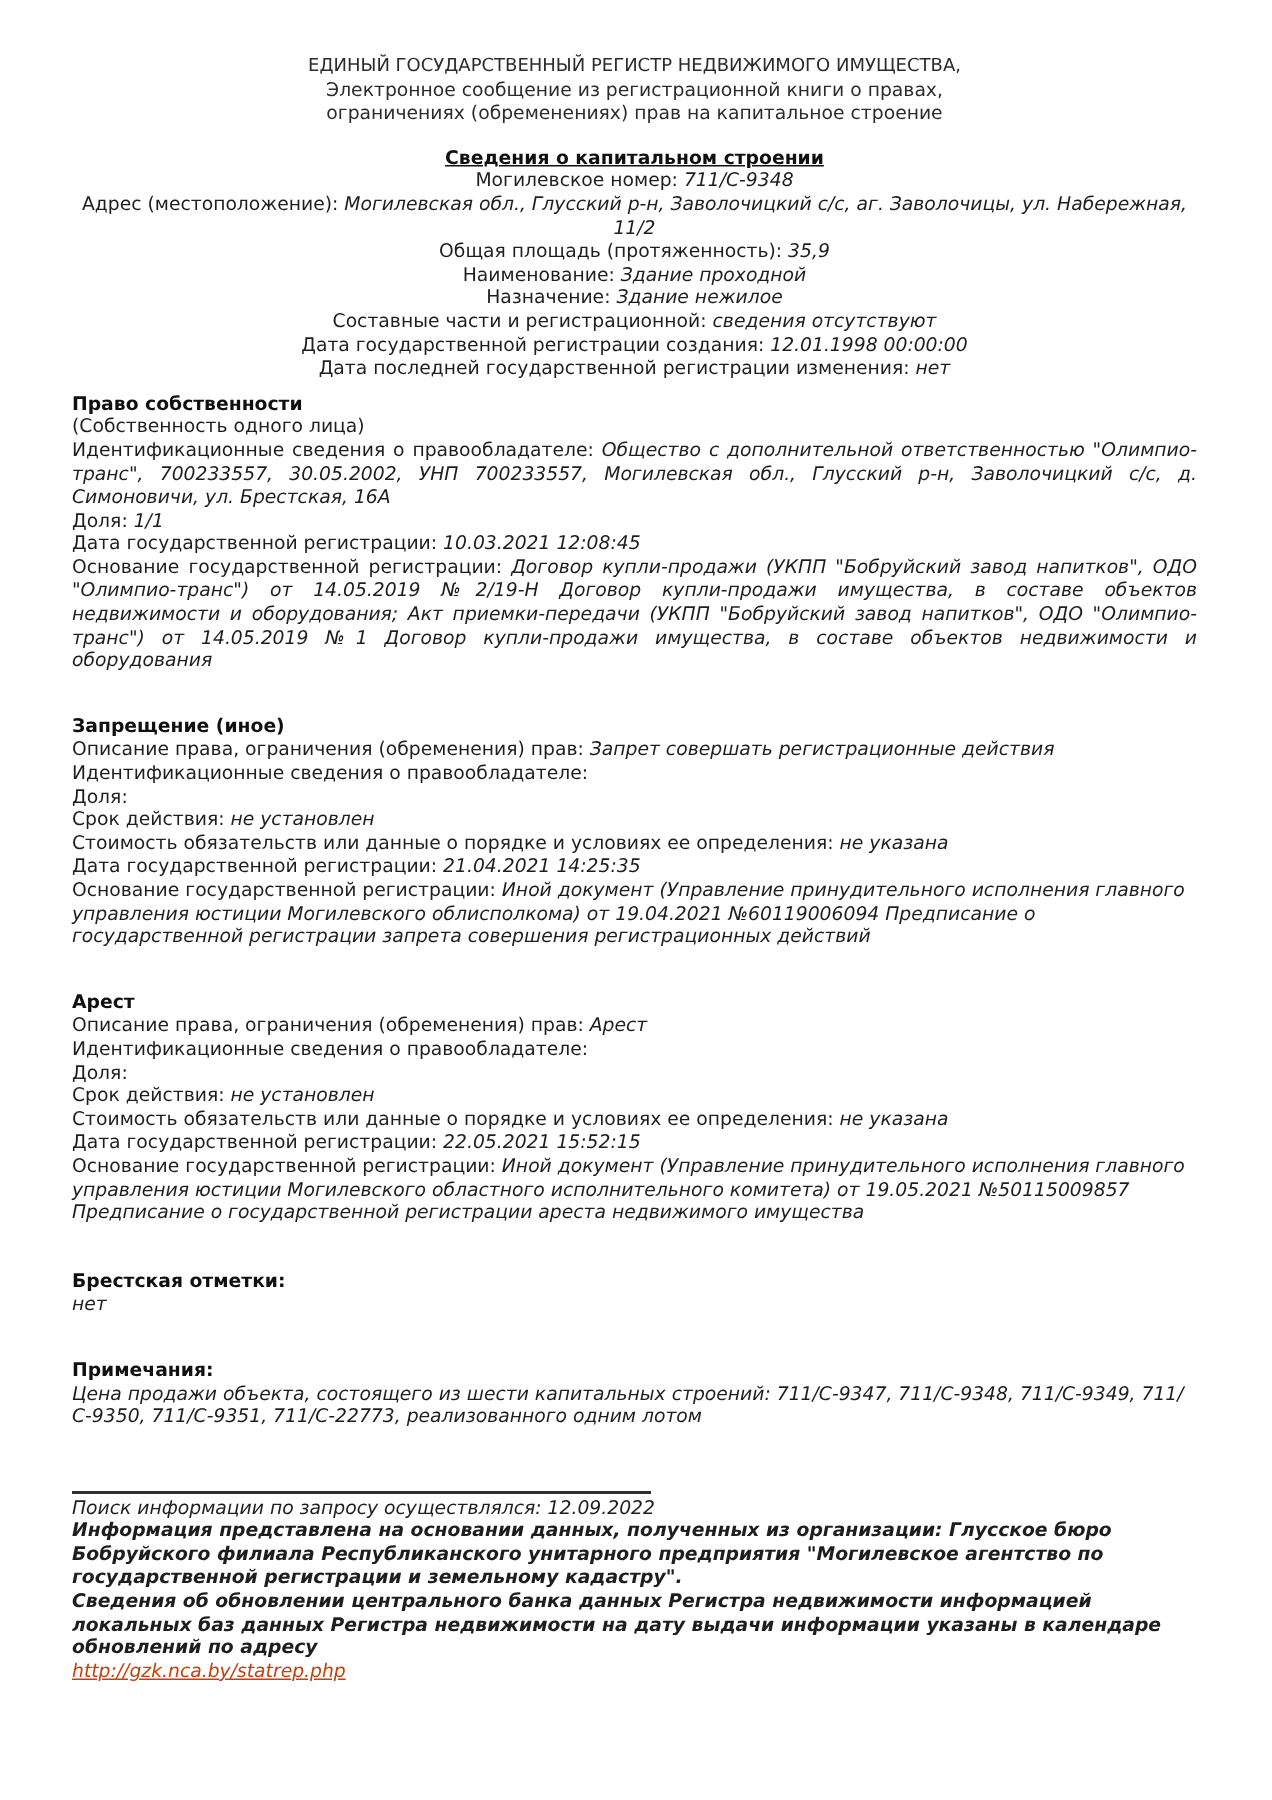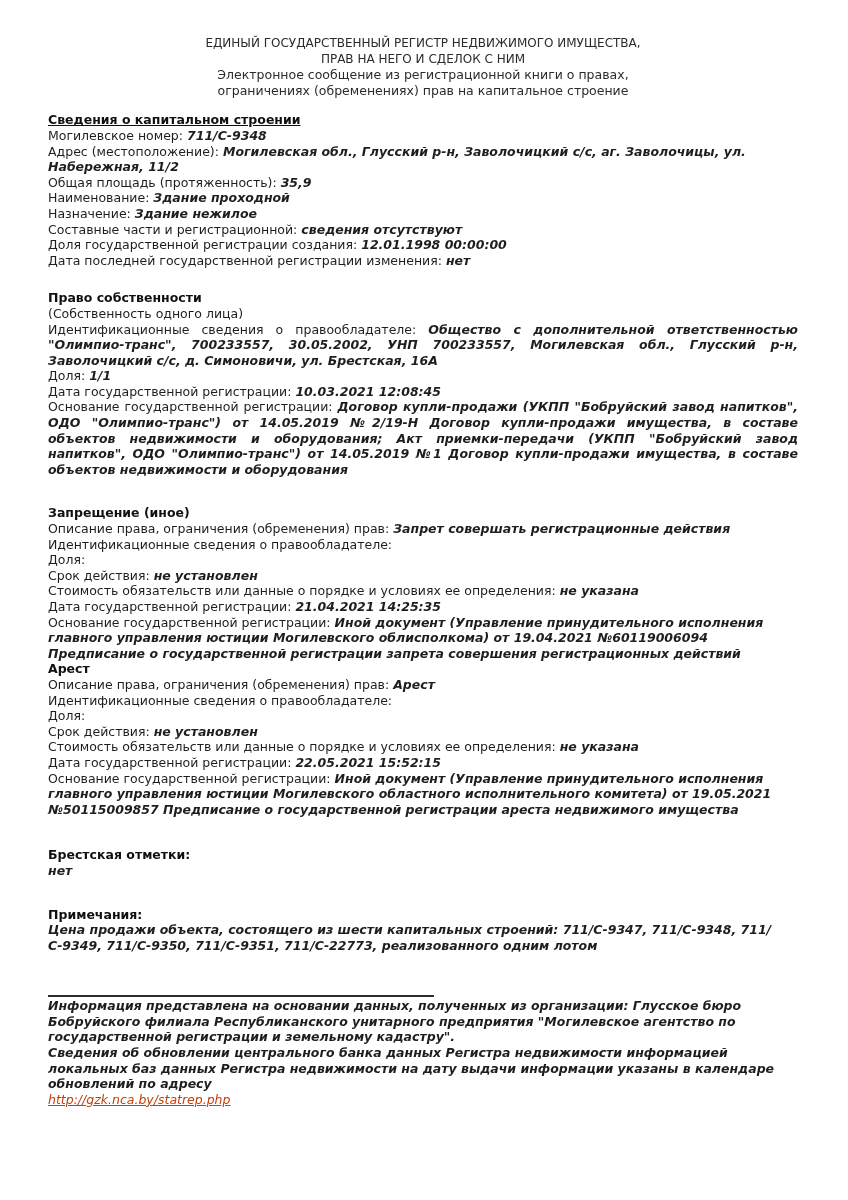--- a/index.html
+++ b/index.html
@@ -12,63 +12,62 @@
     color: #1e1e1e;
     overflow: hidden;
   }
   .content { padding: 36px 50px 0 48px; }
 
   .doc-header { text-align: center; color: #2b2b2b; }
   .title div { font-size: 12px; }
   .subtitle { }
 
   .sec-heading { font-weight: bold; color: #101010; }
-  .sec-building { margin-top: 14px; }
+  .sec-building { margin-top: 14px; text-align: center; }
   .sec-building .sec-heading { text-decoration: underline; }
-  .sec-ownership  { margin-top: 22px; }
+  .sec-ownership  { margin-top: 8px; }
   .sec-prohibition{ margin-top: 28px; }
-  .sec-arrest     { }
+  .sec-arrest     { margin-top: 28px; }
   .sec-marks      { margin-top: 30px; }
   .sec-notes      { margin-top: 28px; }
 
   .line { margin: 0; }
   .lbl { font-style: normal; }
-  .val { font-style: italic; font-weight: bold; }
+  .val { font-style: italic; }
   .justify { text-align: justify; }
 
   .footer { margin-top: 42px; font-style: italic; }
   .rule { width: 386px; border-top: 2px solid #2e2e2e; margin: 0 0 1px 0; }
   .footer p { margin: 0; font-weight: bold; }
   .link { color: #c2410c; text-decoration: underline; cursor: pointer; }
 </style>
 </head>
 <body>
 
 <div class="content">
 
   <header class="doc-header">
     <div class="title">
       <div>ЕДИНЫЙ ГОСУДАРСТВЕННЫЙ РЕГИСТР НЕДВИЖИМОГО ИМУЩЕСТВА,</div>
-      <div>ПРАВ НА НЕГО И СДЕЛОК С НИМ</div>
     </div>
     <div class="subtitle">
       <div>Электронное сообщение из регистрационной книги о правах,</div>
       <div>ограничениях (обременениях) прав на капитальное строение</div>
     </div>
   </header>
 
   <section class="sec-building">
     <div class="sec-heading">Сведения о капитальном строении</div>
     <div class="line"><span class="lbl">Могилевское номер:</span> <span class="val">711/С-9348</span></div>
     <div class="line"><span class="lbl">Адрес (местоположение):</span> <span class="val">Могилевская обл., Глусский р-н, Заволочицкий с/с, аг. Заволочицы, ул. Набережная, 11/2</span></div>
     <div class="line"><span class="lbl">Общая площадь (протяженность):</span> <span class="val">35,9</span></div>
     <div class="line"><span class="lbl">Наименование:</span> <span class="val">Здание проходной</span></div>
     <div class="line"><span class="lbl">Назначение:</span> <span class="val">Здание нежилое</span></div>
     <div class="line"><span class="lbl">Составные части и регистрационной:</span> <span class="val">сведения отсутствуют</span></div>
-    <div class="line"><span class="lbl">Доля государственной регистрации создания:</span> <span class="val">12.01.1998 00:00:00</span></div>
+    <div class="line"><span class="lbl">Дата государственной регистрации создания:</span> <span class="val">12.01.1998 00:00:00</span></div>
     <div class="line"><span class="lbl">Дата последней государственной регистрации изменения:</span> <span class="val">нет</span></div>
   </section>
 
   <section class="sec-ownership">
     <div class="sec-heading">Право собственности</div>
     <div class="line">(Собственность одного лица)</div>
     <div class="line justify"><span class="lbl">Идентификационные сведения о правообладателе:</span> <span class="val">Общество с дополнительной ответственностью "Олимпио-транс", 700233557, 30.05.2002, УНП 700233557, Могилевская обл., Глусский р-н, Заволочицкий с/с, д. Симоновичи, ул. Брестская, 16А</span></div>
     <div class="line"><span class="lbl">Доля:</span> <span class="val">1/1</span></div>
     <div class="line"><span class="lbl">Дата государственной регистрации:</span> <span class="val">10.03.2021 12:08:45</span></div>
     <div class="line justify"><span class="lbl">Основание государственной регистрации:</span> <span class="val">Договор купли-продажи (УКПП "Бобруйский завод напитков", ОДО "Олимпио-транс") от 14.05.2019 №2/19-Н Договор купли-продажи имущества, в составе объектов недвижимости и оборудования; Акт приемки-передачи (УКПП "Бобруйский завод напитков", ОДО "Олимпио-транс") от 14.05.2019 №1 Договор купли-продажи имущества, в составе объектов недвижимости и оборудования</span></div>
@@ -101,18 +100,19 @@
     <div class="line val">нет</div>
   </section>
 
   <section class="sec-notes">
     <div class="sec-heading">Примечания:</div>
     <div class="line val">Цена продажи объекта, состоящего из шести капитальных строений: 711/С-9347, 711/С-9348, 711/С-9349, 711/С-9350, 711/С-9351, 711/С-22773, реализованного одним лотом</div>
   </section>
 
   <footer class="footer">
     <div class="rule"></div>
+    <div class="line"><span>Поиск информации по запросу осуществлялся:</span> <span>12.09.2022</span></div>
     <p>Информация представлена на основании данных, полученных из организации: Глусское бюро Бобруйского филиала Республиканского унитарного предприятия "Могилевское агентство по государственной регистрации и земельному кадастру".</p>
     <p>Сведения об обновлении центрального банка данных Регистра недвижимости информацией локальных баз данных Регистра недвижимости на дату выдачи информации указаны в календаре обновлений по адресу</p>
     <a class="link">http://gzk.nca.by/statrep.php</a>
   </footer>
 
 </div>
 
 </body></html>

